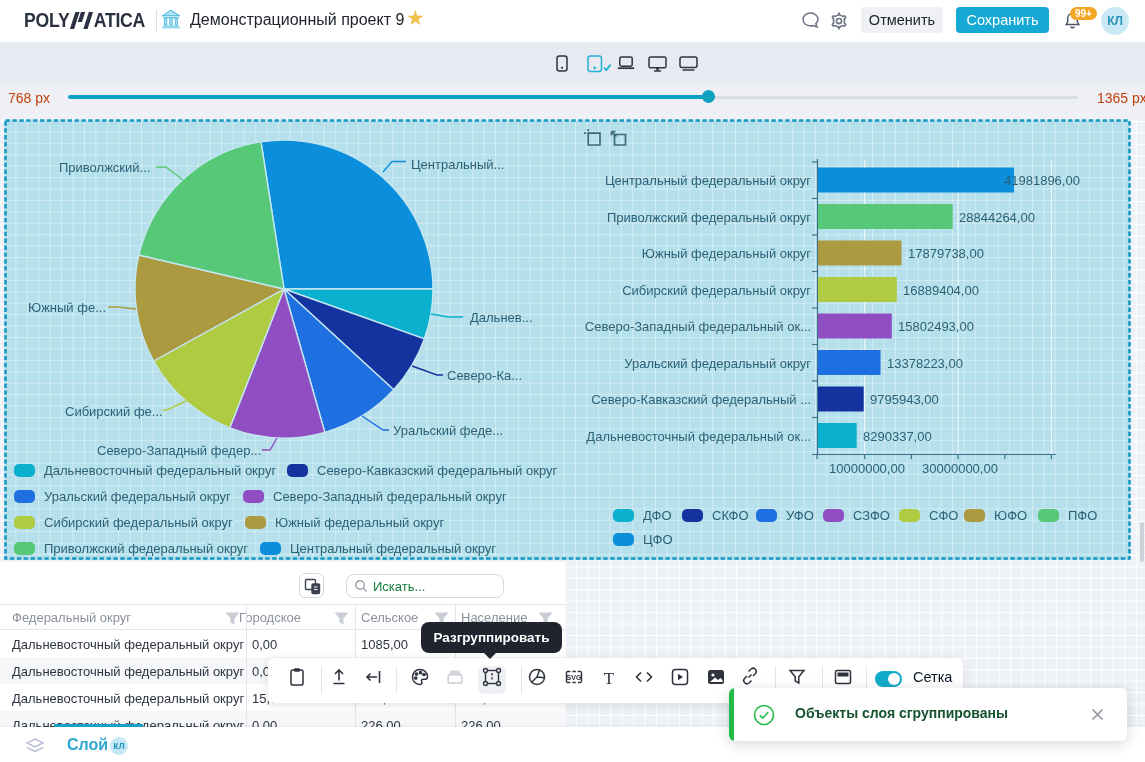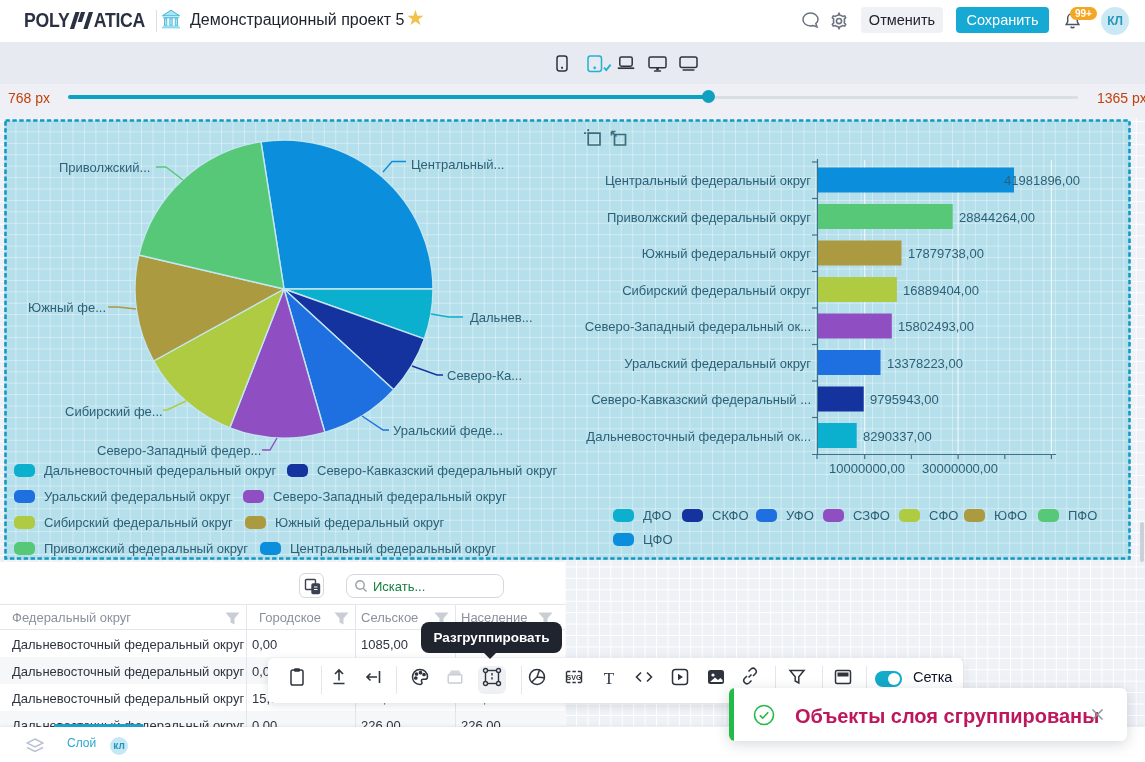--- a/index.html
+++ b/index.html
@@ -70,21 +70,21 @@
    <g fill="#aee3f3" stroke="#3fb3d9" stroke-width="1">
    <path d="M10 1.2 L18.6 6.8 L1.4 6.8 Z"></path>
    <path d="M2.2 8 h15.6 v1.4 H2.2 Z" stroke="none" fill="#5ec8e6"></path>
    <rect x="3.4" y="9.8" width="2.4" height="6.4" stroke-width=".8"></rect>
    <rect x="8.8" y="9.8" width="2.4" height="6.4" stroke-width=".8"></rect>
    <rect x="14.2" y="9.8" width="2.4" height="6.4" stroke-width=".8"></rect>
    <path d="M2.2 16.6 h15.6 v1 H2.2 Z" stroke="none" fill="#5ec8e6"></path>
    <path d="M1 17.8 h18 v1.6 H1 Z" stroke="none" fill="#8fd8ee"></path>
         </g>
  </svg>
- <div id="ttl">Демонстрационный проект 5</div>
+ <div id="ttl">Демонстрационный проект 9</div>
  <div id="star">★</div>
  <svg class="hico" style="left:801px" width="19" height="19" viewBox="0 0 19 19" fill="none" stroke="#6b7280" stroke-width="1.5">
    <path d="M9.5 2 C5 2 2 5 2 8.5 C2 12 5 15 9.5 15 C10.5 15 11.5 14.8 12.3 14.5 L16 16 L14.8 12.6 C16.2 11.4 17 10 17 8.5 C17 5 14 2 9.5 2 Z"></path>
  </svg>
  <svg class="hico" style="left:829px" width="20" height="20" viewBox="0 0 24 24" fill="none" stroke="#6b7280" stroke-width="1.9">
    <circle cx="12" cy="12" r="3.1"></circle>
    <path d="M12 3 l1.2 2.2 a7 7 0 0 1 3.2 1.3 l2.4-.7 1.2 2.1-1.7 1.9a7 7 0 0 1 0 4.4 l1.7 1.9-1.2 2.1-2.4-.7a7 7 0 0 1-3.2 1.3 L12 21l-1.2-2.2a7 7 0 0 1-3.2-1.3 l-2.4.7-1.2-2.1 1.7-1.9a7 7 0 0 1 0-4.4 L4 7.9l1.2-2.1 2.4.7A7 7 0 0 1 10.8 5.2 Z"></path>
  </svg>
  <div id="cancel">Отменить</div>
  <div id="save">Сохранить</div>
@@ -267,21 +267,21 @@
  <div style="position:absolute;left:346px;top:12px;width:158px;height:24px;border:1px solid #d5d8df;border-radius:8px;background:#fff">
   <svg style="position:absolute;left:7px;top:4px" width="14" height="14" viewBox="0 0 14 14" fill="none" stroke="#9aa0ab" stroke-width="1.4">
    <circle cx="6" cy="6" r="4.2"></circle>
           <path d="M9.2 9.2 L12.5 12.5"></path>
   </svg>
   <span style="position:absolute;left:26px;top:3.5px;font-size:13px;color:#15803d">Искать...</span>
  </div>
 
  <div style="position:absolute;left:0;top:42px;width:565px;height:26px;border-top:1px solid #e4e6eb;border-bottom:1px solid #e4e6eb">
   <span class="th" style="left:12px">Федеральный округ</span>
-  <span class="th" style="left:259px">Городское</span>
+  <span class="th" style="left:239px">Городское</span>
   <span class="th" style="left:361px">Сельское</span>
   <span class="th" style="left:461px">Население</span>
   <svg class="flt" style="left:225px">
           <use href="#funnel"></use>
         </svg>
   <svg class="flt" style="left:334px">
           <use href="#funnel"></use>
         </svg>
   <svg class="flt" style="left:434px">
           <use href="#funnel"></use>
@@ -403,28 +403,28 @@
  <div style="position:absolute;left:645px;top:11px;font-size:14.5px;color:#0f172a">Сетка</div>
 </div>
 <div id="tooltip">Разгруппировать</div>
 
 <div id="toast">
       <div class="stripe"></div>
  <svg style="position:absolute;left:24px;top:16px" width="22" height="22" viewBox="0 0 22 22" fill="none" stroke="#21ba45" stroke-width="1.6">
   <circle cx="11" cy="11" r="9.5"></circle>
         <path d="M6.8 11.3 L9.8 14.2 L15.2 8.2"></path>
  </svg>
- <div style="position:absolute;left:66px;top:17px;font-size:20px;font-weight:bold;color:#be185d">Объекты слоя сгруппированы</div>
+ <div style="position:absolute;left:66px;top:17px;font-size:14px;font-weight:bold;color:#14532d">Объекты слоя сгруппированы</div>
  <svg style="position:absolute;left:361px;top:19px" width="15" height="15" viewBox="0 0 15 15" stroke="#8d939e" stroke-width="1.5">
   <path d="M2.5 2.5 L12.5 12.5 M12.5 2.5 L2.5 12.5"></path>
  </svg>
 </div>
 
 <div id="bbar">
       <div id="bind"></div>
  <svg style="position:absolute;left:26px;top:11px" width="18" height="15" viewBox="0 0 18 15" fill="none" stroke="#b9c0d4" stroke-width="1.4">
   <path d="M9 1 L17 5 L9 9 L1 5 Z"></path>
         <path d="M1 9.5 L9 13.5 L17 9.5"></path>
  </svg>
- <div style="position:absolute;left:67px;top:9px;font-size:12px;font-weight:400;color:#2da7cf">Слой</div>
+ <div style="position:absolute;left:67px;top:9px;font-size:16px;font-weight:700;color:#2da7cf">Слой</div>
  <div style="position:absolute;left:110px;top:10px;width:18px;height:18px;border-radius:50%;background:#c5e8f4;color:#2596bb;font-size:10px;font-weight:bold;text-align:center;line-height:18px">кл</div>
 </div>
 
 </div>
 </body></html>

